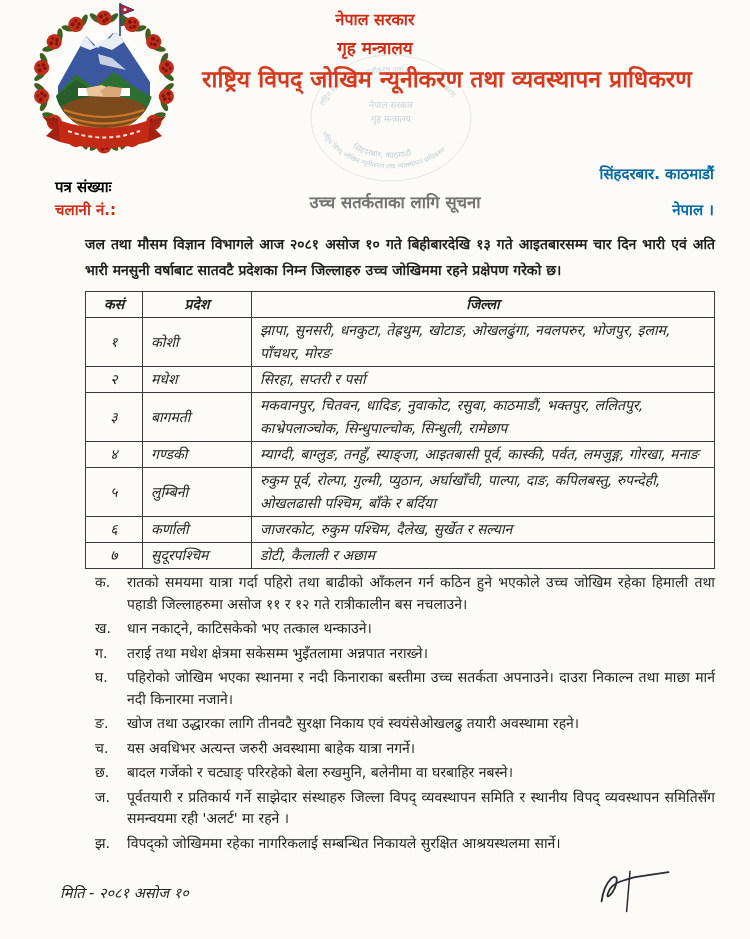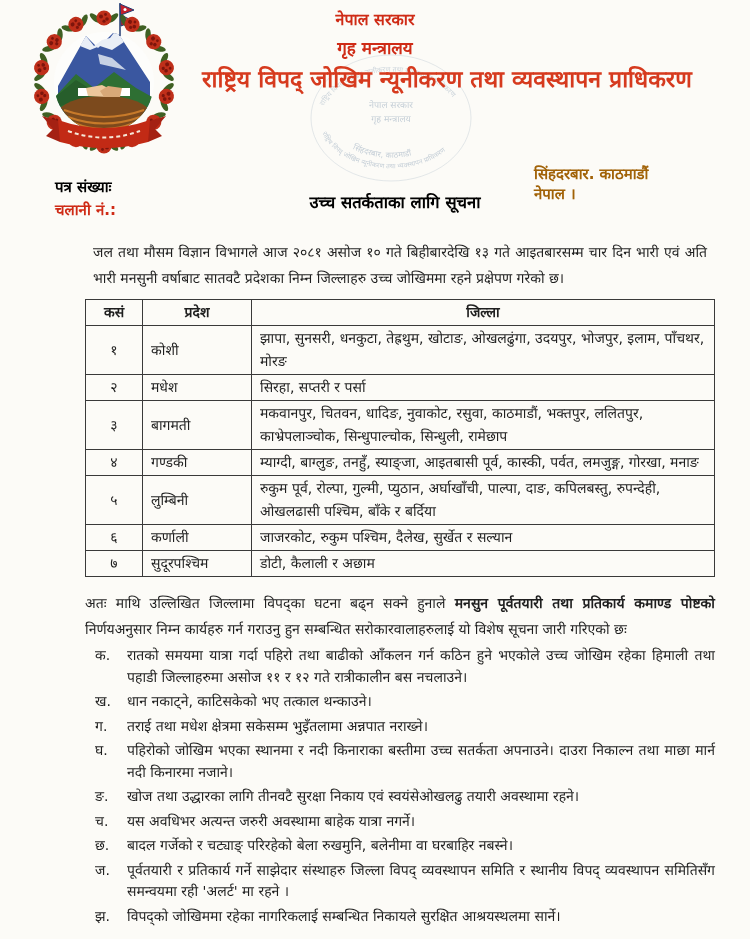--- a/index.html
+++ b/index.html
@@ -13,29 +13,29 @@
   .emblem{position:absolute; left:28px; top:2px; width:152px; height:152px;}
   .gov-line{position:absolute; left:0; right:0; top:8px; text-align:center;
     font-size:16px; font-weight:bold; color:#cf2b16; z-index:2;}
   .ministry-line{position:absolute; left:0; right:0; top:36px; text-align:center;
     font-size:17px; font-weight:bold; color:#cf2b16; z-index:2;}
   .authority-line{position:absolute; left:150px; right:6px; top:62px; text-align:center;
     font-size:23px; font-weight:bold; color:#d63a1e; white-space:nowrap; z-index:2;}
   .seal{position:absolute; left:296px; top:46px; width:190px; height:145px; z-index:1; opacity:.6;}
   .meta-left-1{position:absolute; left:55px; top:163px; font-size:15px; font-weight:bold; color:#000000;margin-top:13px;}
   .meta-left-2{position:absolute; left:55px; top:199px; font-size:15px; font-weight:bold; color:#cf2b16;}
-  .addr{position:absolute; right:36px; top:163px; width:180px; text-align:left;
-    font-size:15px; font-weight:bold; color:#a16207; white-space:nowrap;}
-  .addr-2{margin-top:0;}
+  .addr{position:absolute; right:36px; top:163px; width:180px; text-align:right;
+    font-size:15px; font-weight:bold; color:#0369a1; white-space:nowrap;}
+  .addr-2{margin-top:16px;}
   .subject{position:absolute; left:80px; right:40px; top:190px; text-align:center;
-    font-size:16.5px; font-weight:bold; color:#000000;}
+    font-size:16.5px; font-weight:bold; color:#737373;}
   
   .body-col{position:absolute; left:85px; top:231px; width:630px; font-size:14px; line-height:26px;}
-  .intro{margin:8px; text-align:justify;}
-  table.districts{border-collapse:collapse; width:100%; margin-top:8px; font-size:14px;}
+  .intro{margin:0; text-align:justify;font-weight:bold;}
+  table.districts{border-collapse:collapse; width:100%; margin-top:8px; font-size:14px;font-style:italic;}
   table.districts th, table.districts td{
     border:1.4px solid #3a3a3a; padding:1px 8px; line-height:23px; vertical-align:middle;
   }
   table.districts th{font-weight:bold; text-align:center;}
   td.sn{text-align:center; width:40px;}
   td.prov{width:92px;}
   .directive{margin:13px 0 2px 0; text-align:justify;}
   .directive b{font-weight:bold;}
   .alert-list{margin-top:2px; padding-left:10px;}
   .li{display:flex; line-height:21.5px; margin-top:3px;}
@@ -155,21 +155,21 @@
         <tr>
           <th style="width:40px">कसं</th>
           <th style="width:92px">प्रदेश</th>
           <th>जिल्ला</th>
         </tr>
       </thead>
       <tbody>
         <tr>
           <td class="sn">१</td>
           <td class="prov">कोशी</td>
-          <td>झापा, सुनसरी, धनकुटा, तेह्रथुम, खोटाङ, ओखलढुंगा, उदयपुर, भोजपुर, इलाम, पाँचथर, मोरङ</td>
+          <td>झापा, सुनसरी, धनकुटा, तेह्रथुम, खोटाङ, ओखलढुंगा, नवलपरुर, भोजपुर, इलाम, पाँचथर, मोरङ</td>
         </tr>
         <tr>
           <td class="sn">२</td>
           <td class="prov">मधेश</td>
           <td>सिरहा, सप्तरी र पर्सा</td>
         </tr>
         <tr>
           <td class="sn">३</td>
           <td class="prov">बागमती</td>
           <td>मकवानपुर, चितवन, धादिङ, नुवाकोट, रसुवा, काठमाडौं, भक्तपुर, ललितपुर, काभ्रेपलाञ्चोक, सिन्धुपाल्चोक, सिन्धुली, रामेछाप</td>
@@ -190,21 +190,20 @@
           <td>जाजरकोट, रुकुम पश्चिम, दैलेख, सुर्खेत र सल्यान</td>
         </tr>
         <tr>
           <td class="sn">७</td>
           <td class="prov">सुदूरपश्चिम</td>
           <td>डोटी, कैलाली र अछाम</td>
         </tr>
       </tbody>
     </table>
 
-    <p class="directive"><span>अतः माथि उल्लिखित जिल्लामा विपद्का घटना बढ्न सक्ने हुनाले </span><b>मनसुन पूर्वतयारी तथा प्रतिकार्य कमाण्ड पोष्टको</b><span> निर्णयअनुसार निम्न कार्यहरु गर्न गराउनु हुन सम्बन्धित सरोकारवालाहरुलाई यो विशेष सूचना जारी गरिएको छः</span></p>
 
     <div class="alert-list">
       <div class="li">
           <span class="lbl">क.</span>
           <span class="txt">रातको समयमा यात्रा गर्दा पहिरो तथा बाढीको आँकलन गर्न कठिन हुने भएकोले उच्च जोखिम रहेका हिमाली तथा पहाडी जिल्लाहरुमा असोज ११ र १२ गते रात्रीकालीन बस नचलाउने।</span>
         </div>
       <div class="li">
           <span class="lbl">ख.</span>
           <span class="txt">धान नकाट्ने, काटिसकेको भए तत्काल थन्काउने।</span>
         </div>

